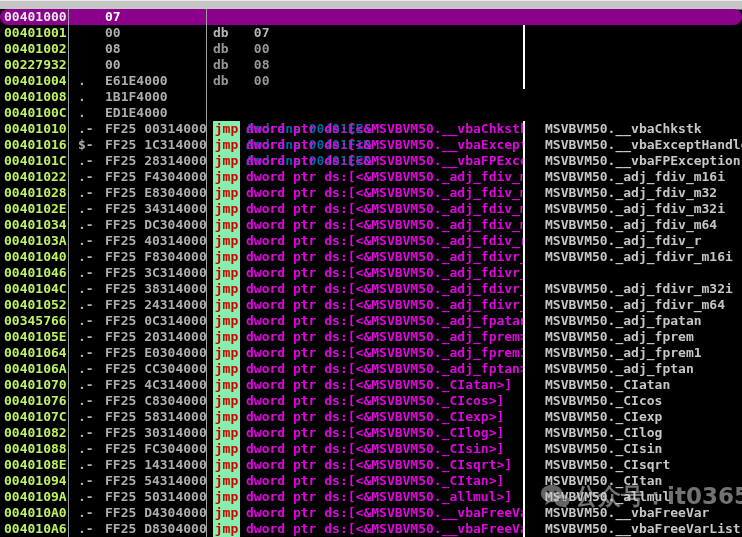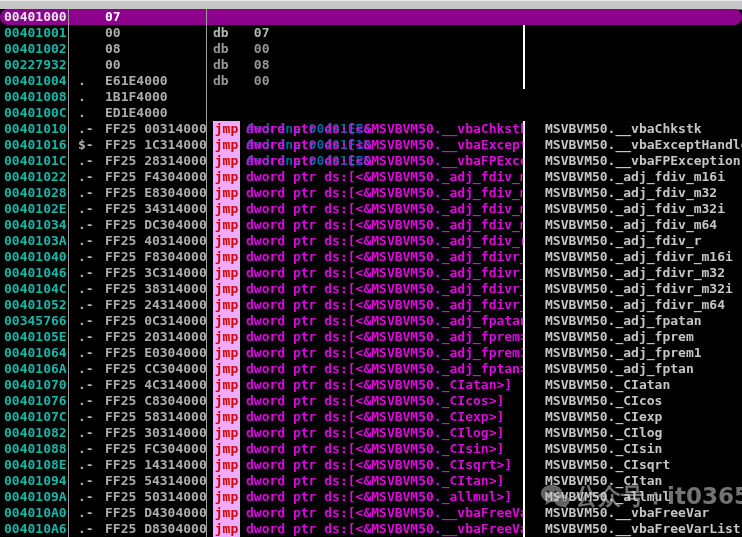--- a/index.html
+++ b/index.html
@@ -15,30 +15,30 @@
     background:repeating-linear-gradient(90deg,
       #cdcdcd 0px,#cdcdcd 17px,#5a5a5a 17px,#19l 18px,#555 18px,
       #f2f2f2 19px,#f2f2f2 20px,#cdcdcd 20px,#cdcdcd 23px);
     border-bottom:1px solid #6e6e6e;box-sizing:border-box;
   }
   
   .rows{position:absolute;left:0;top:9px;width:742px;height:528px;}
   .row{display:flex;height:16px;white-space:pre;color:#b2b2b2;border-radius:8px;}
   .row.selected{background:#8b018b;}
   .cell{overflow:hidden;box-sizing:border-box;height:16px;}
-  .c-addr{width:69px;padding-left:4px;border-right:1px solid #9f9f9f;color:#14b8a6;}
+  .c-addr{width:69px;padding-left:4px;border-right:1px solid #9f9f9f;color:#bef264;}
   .c-hex {width:138px;padding-left:9px;border-right:1px solid #9f9f9f;color:#aeaeae;}
   .c-dis {width:318px;padding-left:6px;border-right:2px solid #ffffff;}
   .c-cmt {flex:1;padding-left:20px;color:#c6c6c6;}
   .prefix{display:inline-block;width:27px;}
   .fixup{text-underline-offset:2px;}
   .mn{display:inline-block;width:33px;}
   .t-db .c-dis{color:#979797;margin-top:16px;}
   .t-dd .c-dis{color:#0369a1;margin-top:48px;}
-  .t-jmp .mn{width:27px;margin-right:6px;background:#f0abfc;color:#d40000;text-align:center;}
+  .t-jmp .mn{width:27px;margin-right:6px;background:#86efac;color:#d40000;text-align:center;}
   .t-jmp .ops{color:#e203e2;}
   .row.selected .c-addr{color:#e9e9e9;}
   .row.selected .c-hex{color:#ffffff;}
   .row.selected .c-dis{color:#b5b5b5;}
   
   .watermark{
     position:absolute;left:540px;top:483px;display:flex;align-items:center;gap:5px;
     color:rgba(210,210,210,0.55);font-family:"DejaVu Sans","Liberation Sans",sans-serif;
     font-size:23px;font-weight:bold;pointer-events:none;white-space:nowrap;
   }
@@ -162,21 +162,20 @@
       <span class="cell c-addr">00401040</span>
       <span class="cell c-hex"><span class="prefix">.-</span><span>FF25 </span><span class="fixup">F8304000</span></span>
       <span class="cell c-dis"><span class="mn">jmp</span><span class="ops">dword ptr ds:[&lt;&amp;MSVBVM50._adj_fdivr_m16i&gt;]</span></span>
       <span class="cell c-cmt">MSVBVM50._adj_fdivr_m16i</span>
     </div>
 
     <div class="row t-jmp">
       <span class="cell c-addr">00401046</span>
       <span class="cell c-hex"><span class="prefix">.-</span><span>FF25 </span><span class="fixup">3C314000</span></span>
       <span class="cell c-dis"><span class="mn">jmp</span><span class="ops">dword ptr ds:[&lt;&amp;MSVBVM50._adj_fdivr_m32&gt;]</span></span>
-      <span class="cell c-cmt">MSVBVM50._adj_fdivr_m32</span>
     </div>
 
     <div class="row t-jmp">
       <span class="cell c-addr">0040104C</span>
       <span class="cell c-hex"><span class="prefix">.-</span><span>FF25 </span><span class="fixup">38314000</span></span>
       <span class="cell c-dis"><span class="mn">jmp</span><span class="ops">dword ptr ds:[&lt;&amp;MSVBVM50._adj_fdivr_m32i&gt;]</span></span>
       <span class="cell c-cmt">MSVBVM50._adj_fdivr_m32i</span>
     </div>
 
     <div class="row t-jmp">

